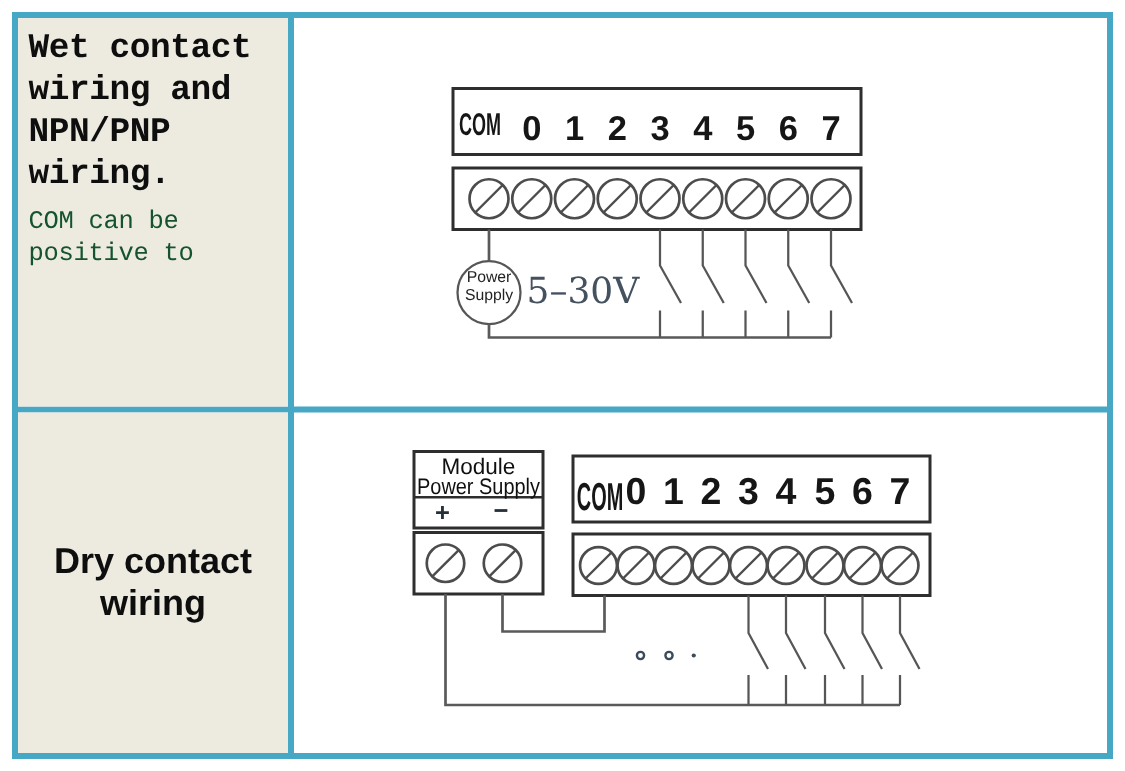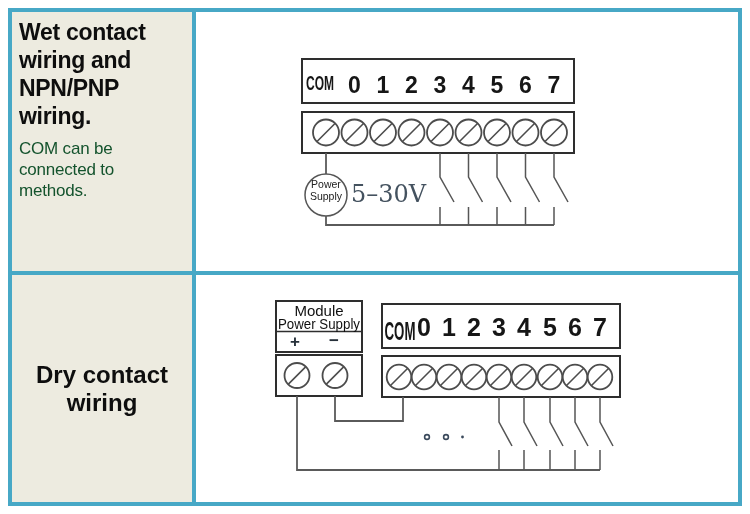--- a/index.html
+++ b/index.html
@@ -7,21 +7,21 @@
     width:750px;height:514px;position:relative;overflow:hidden;
     background:#ffffff;font-family:"Liberation Sans",sans-serif;
   }
   .table{
     position:absolute;left:8px;top:8px;width:726px;height:490px;
     border:4px solid var(--accent,#47A8C6);background:#ffffff;box-sizing:content-box;
   }
   .vdiv{position:absolute;left:180px;top:0;width:4px;height:100%;background:var(--accent,#47A8C6);}
   .hdiv{position:absolute;left:0;top:259px;width:100%;height:4px;background:var(--accent,#47A8C6);}
   .cell-left{position:absolute;left:0;width:180px;background:var(--left-cell-bg,#EDEBE0);box-sizing:border-box;}
-  #cell-r1{top:0;height:259px;padding:6px 7px 0 7px;}
+  #cell-r1{top:0;height:259px;padding:6px 7px 0 7px;font-family:Liberation Mono, monospace;}
   #cell-r2{top:263px;height:227px;display:flex;align-items:center;justify-content:center;}
   .title{font-size:23px;font-weight:bold;line-height:28px;color:#0e0e0e;letter-spacing:-0.3px;}
   .desc{margin-top:8px;font-size:17px;line-height:21px;color:#14532d;letter-spacing:-0.2px;}
   .title2{font-size:24px;font-weight:bold;line-height:28px;color:#0e0e0e;text-align:center;}
   svg.overlay{position:absolute;left:0;top:0;pointer-events:none;}
   .box{fill:#ffffff;stroke:#2e2e2e;stroke-width:2;}
   .innerline{stroke:#2e2e2e;stroke-width:1.6;}
   .screw circle{fill:#ffffff;stroke:#4c4c4c;stroke-width:1.8;}
   .screw line{stroke:#4c4c4c;stroke-width:1.6;}
   .wire{fill:none;stroke:#5a5a5a;stroke-width:1.8;}
@@ -43,22 +43,21 @@
 <body>
 
 <div class="table">
   <div class="vdiv"></div>
   <div class="hdiv"></div>
 
   <div class="cell-left" id="cell-r1">
     <div class="title">Wet contact wiring and NPN/PNP wiring.</div>
     <div class="desc">
       <div>COM can be</div>
-      <div>connected to</div>
-      <div>methods.</div>
+      <div>positive to</div>
     </div>
   </div>
 
   <div class="cell-left" id="cell-r2">
     <div class="title2">Dry contact wiring</div>
   </div>
 </div>
 
 <svg class="overlay" width="750" height="514" viewBox="0 0 750 514">
 

